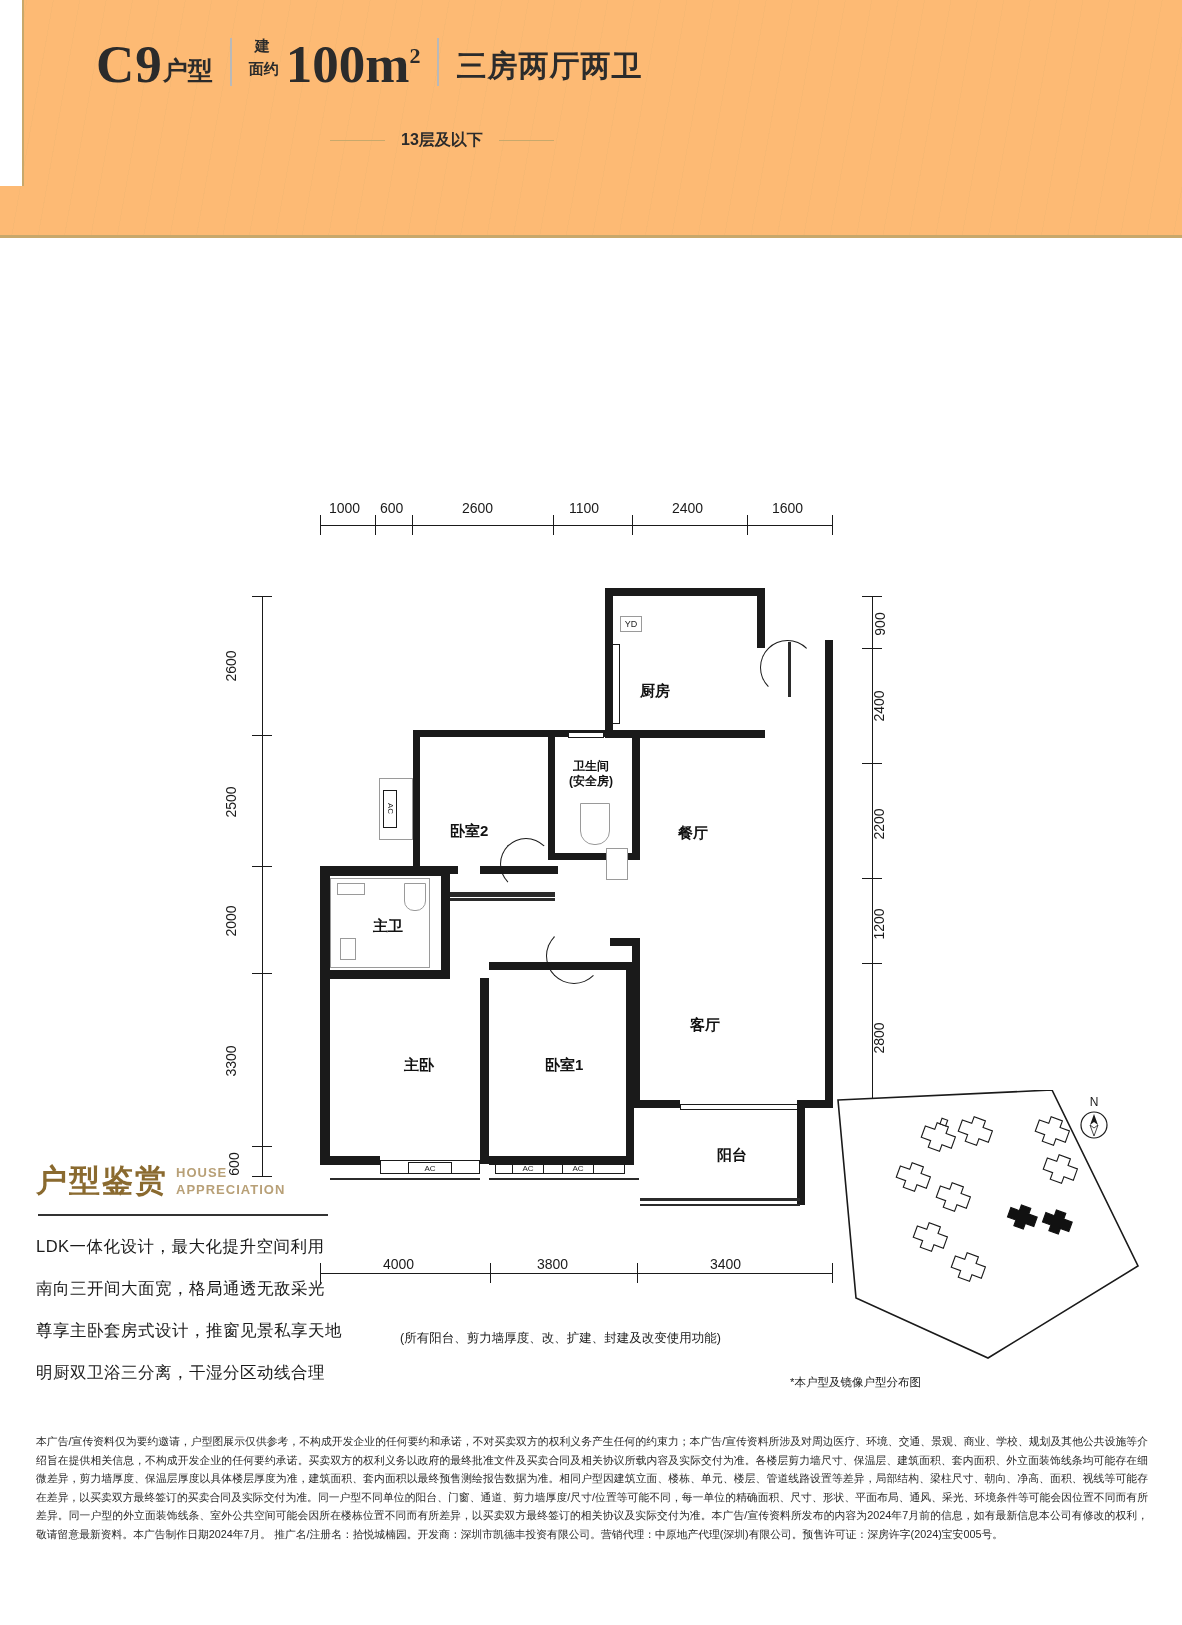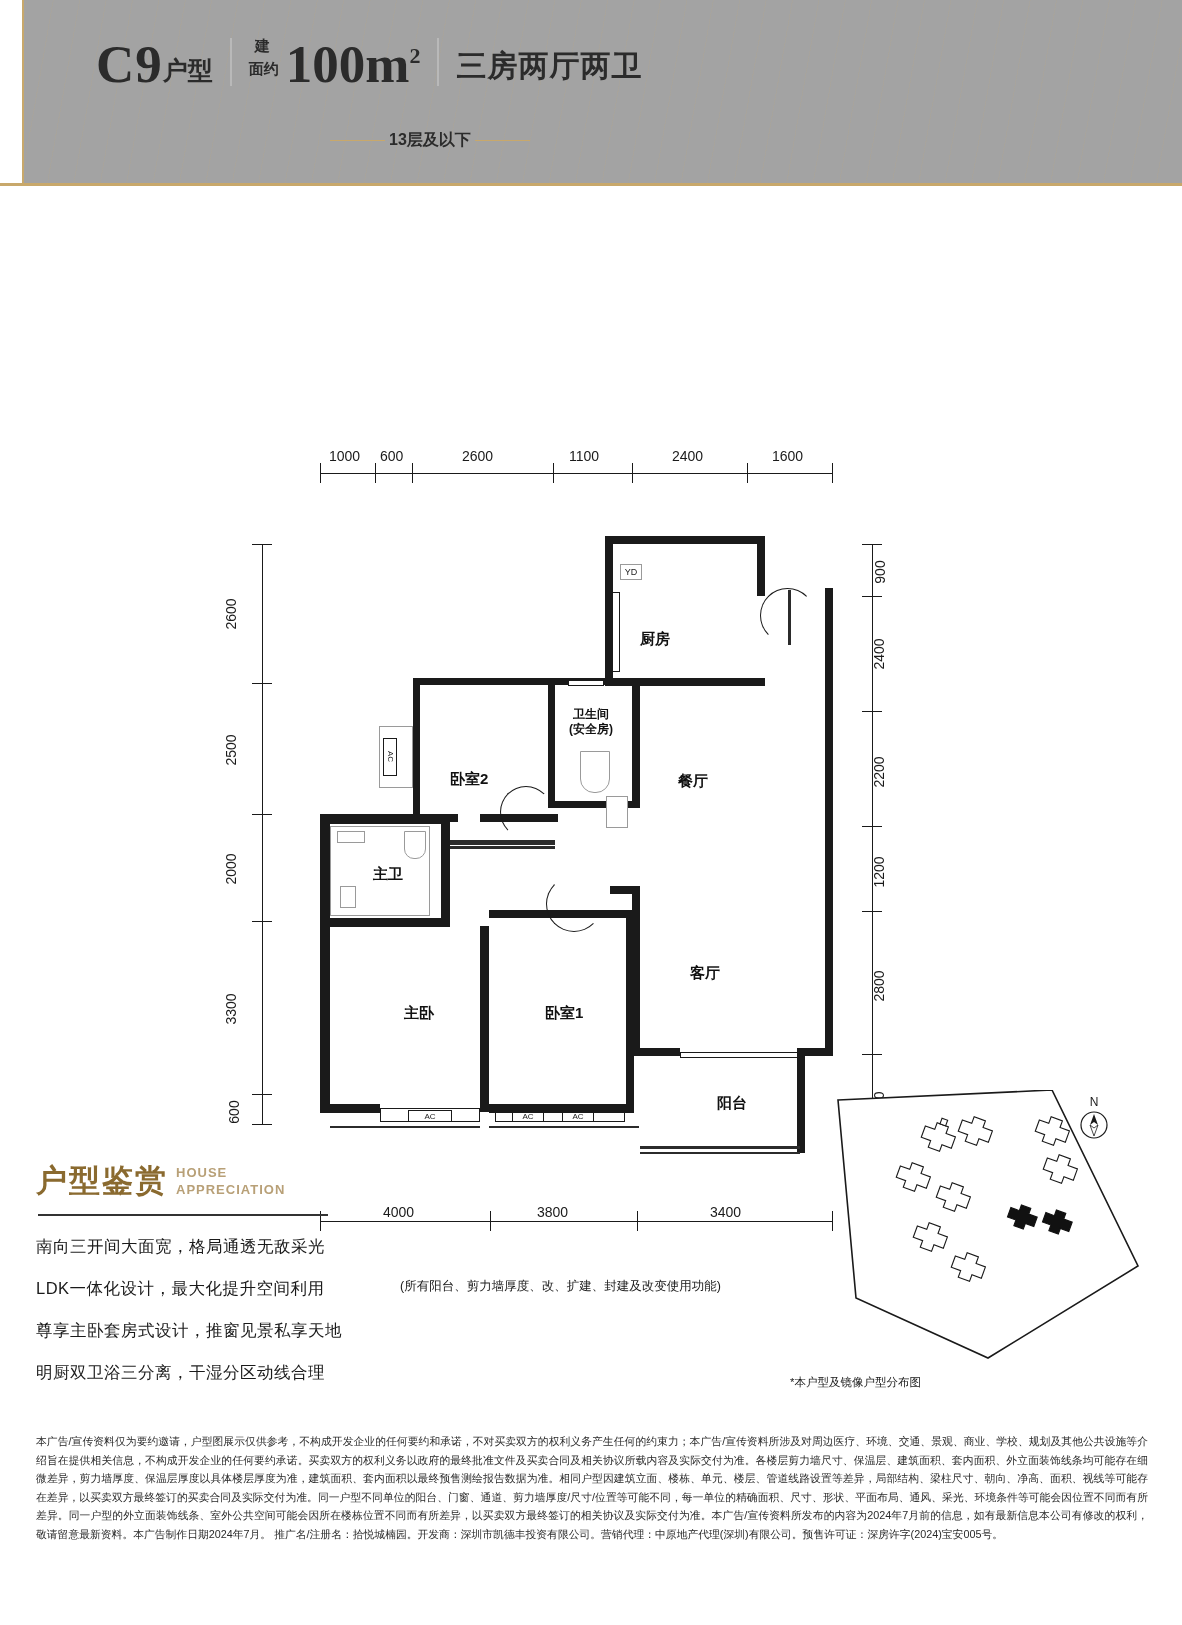--- a/index.html
+++ b/index.html
@@ -9,22 +9,22 @@
     background: #ffffff;
     font-family: "Liberation Sans", "DejaVu Sans", sans-serif;
     color: #1a1a1a;
     position: relative;
     overflow: hidden;
   }
 
   
   .header {
     position: relative;
-    width: 1182px; height: 186px;
-    background: #a3a3a3;
+    width: 1182px; height: 238px;
+    background: #fdba74;
     border-bottom: 3px solid #c8a86b;
     overflow: hidden;
   }
   .header:before {
     content:"";
     position:absolute; inset:0;
     background:
       repeating-linear-gradient(100deg, rgba(200,168,107,0.10) 0 1px, rgba(255,255,255,0) 1px 26px);
     pointer-events:none;
   }
@@ -61,21 +61,21 @@
     font-family:"Liberation Serif", serif;
   }
   .ht-area sup { font-size:22px; vertical-align:super; }
   .ht-rooms {
     font-size:30px; font-weight:bold; color:#2b2b2b; margin-bottom:4px;
     letter-spacing:1px;
   }
   .ht-sub {
     position:absolute; left:330px; top:130px;
     font-size:16px; color:#2b2b2b; font-weight:bold;
-    display:flex; align-items:center; gap:4px;
+    display:flex; align-items:center; gap:16px;
   }
   .ht-sub .ln { display:block; width:55px; height:1px; background:#c8a86b; }
 
   .brand {
     position:absolute; right:48px; top:44px; text-align:right;
   }
   .brand-cn {
     font-size:40px; font-weight:bold; color:#1a1a1a; line-height:1;
     font-family:"Liberation Serif", serif; letter-spacing:2px;
     display:flex; align-items:center; justify-content:flex-end;
@@ -324,22 +324,22 @@
 
 <div class="appr">
   <div class="appr-title">
     <span class="appr-cn">户型鉴赏</span>
     <span class="appr-en">
       <span style="display:block">HOUSE</span>
       <span style="display:block">APPRECIATION</span>
     </span>
   </div>
   <div class="appr-rule"></div>
+  <div class="appr-item">LDK一体化设计，最大化提升空间利用</div>
   <div class="appr-item">南向三开间大面宽，格局通透无敌采光</div>
-  <div class="appr-item">LDK一体化设计，最大化提升空间利用</div>
   <div class="appr-item">尊享主卧套房式设计，推窗见景私享天地</div>
   <div class="appr-item">明厨双卫浴三分离，干湿分区动线合理</div>
 </div>
 
 <div class="sitemap">
   <svg width="330" height="300" viewBox="0 0 330 300">
     <polygon points="18,10 232,0 318,176 168,268 36,208" fill="#ffffff" stroke="#1a1a1a" stroke-width="1.6"></polygon>
     <g fill="#ffffff" stroke="#1a1a1a" stroke-width="1.1">
       <g transform="translate(118,48) rotate(20)">
         <path d="M-16,-7 h10 v-7 h12 v7 h10 v12 h-10 v7 h-12 v-7 h-10 z"></path>

